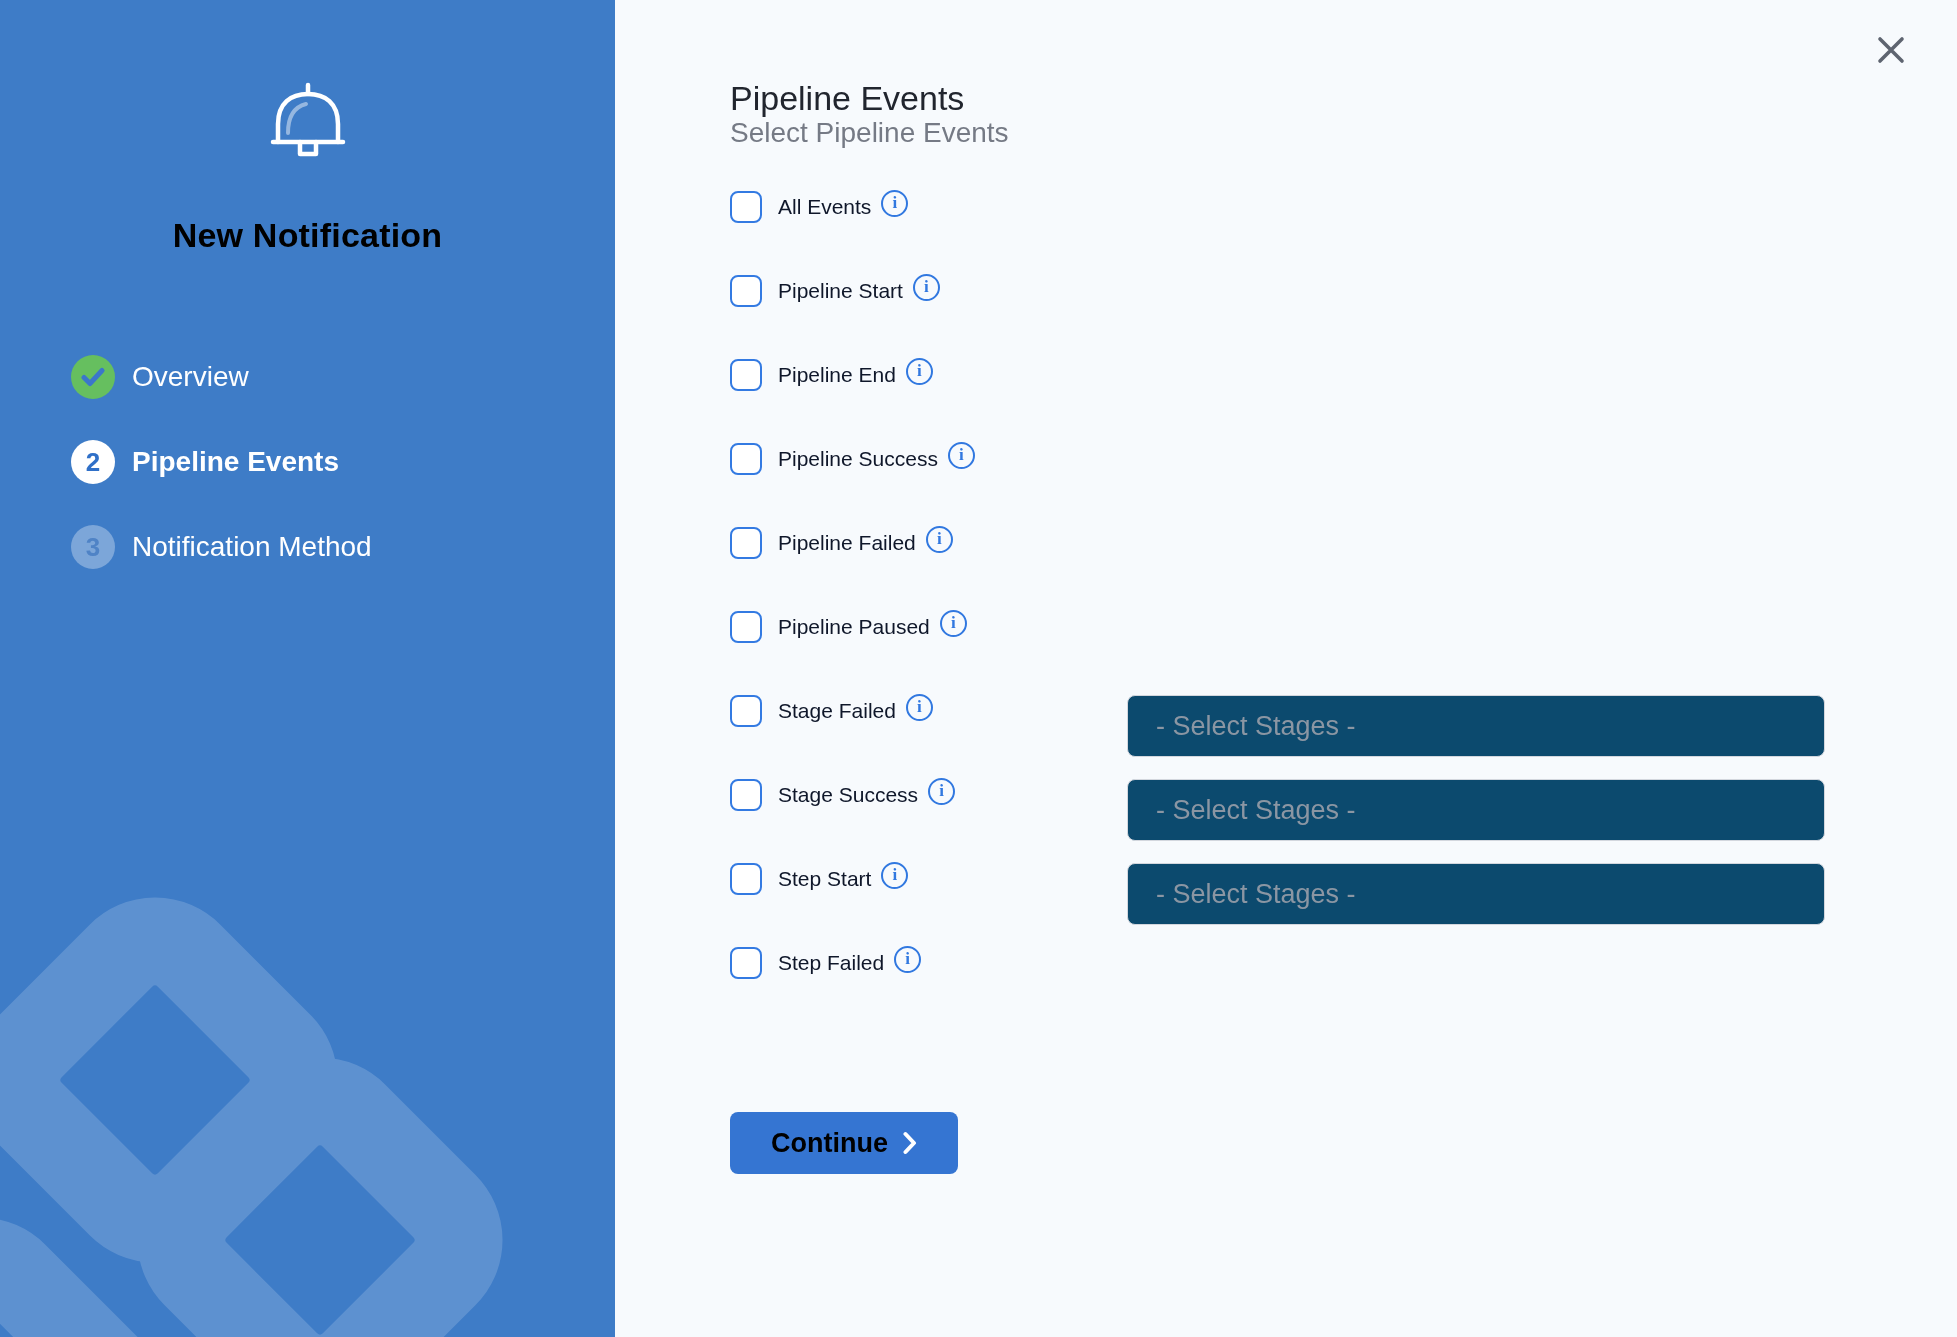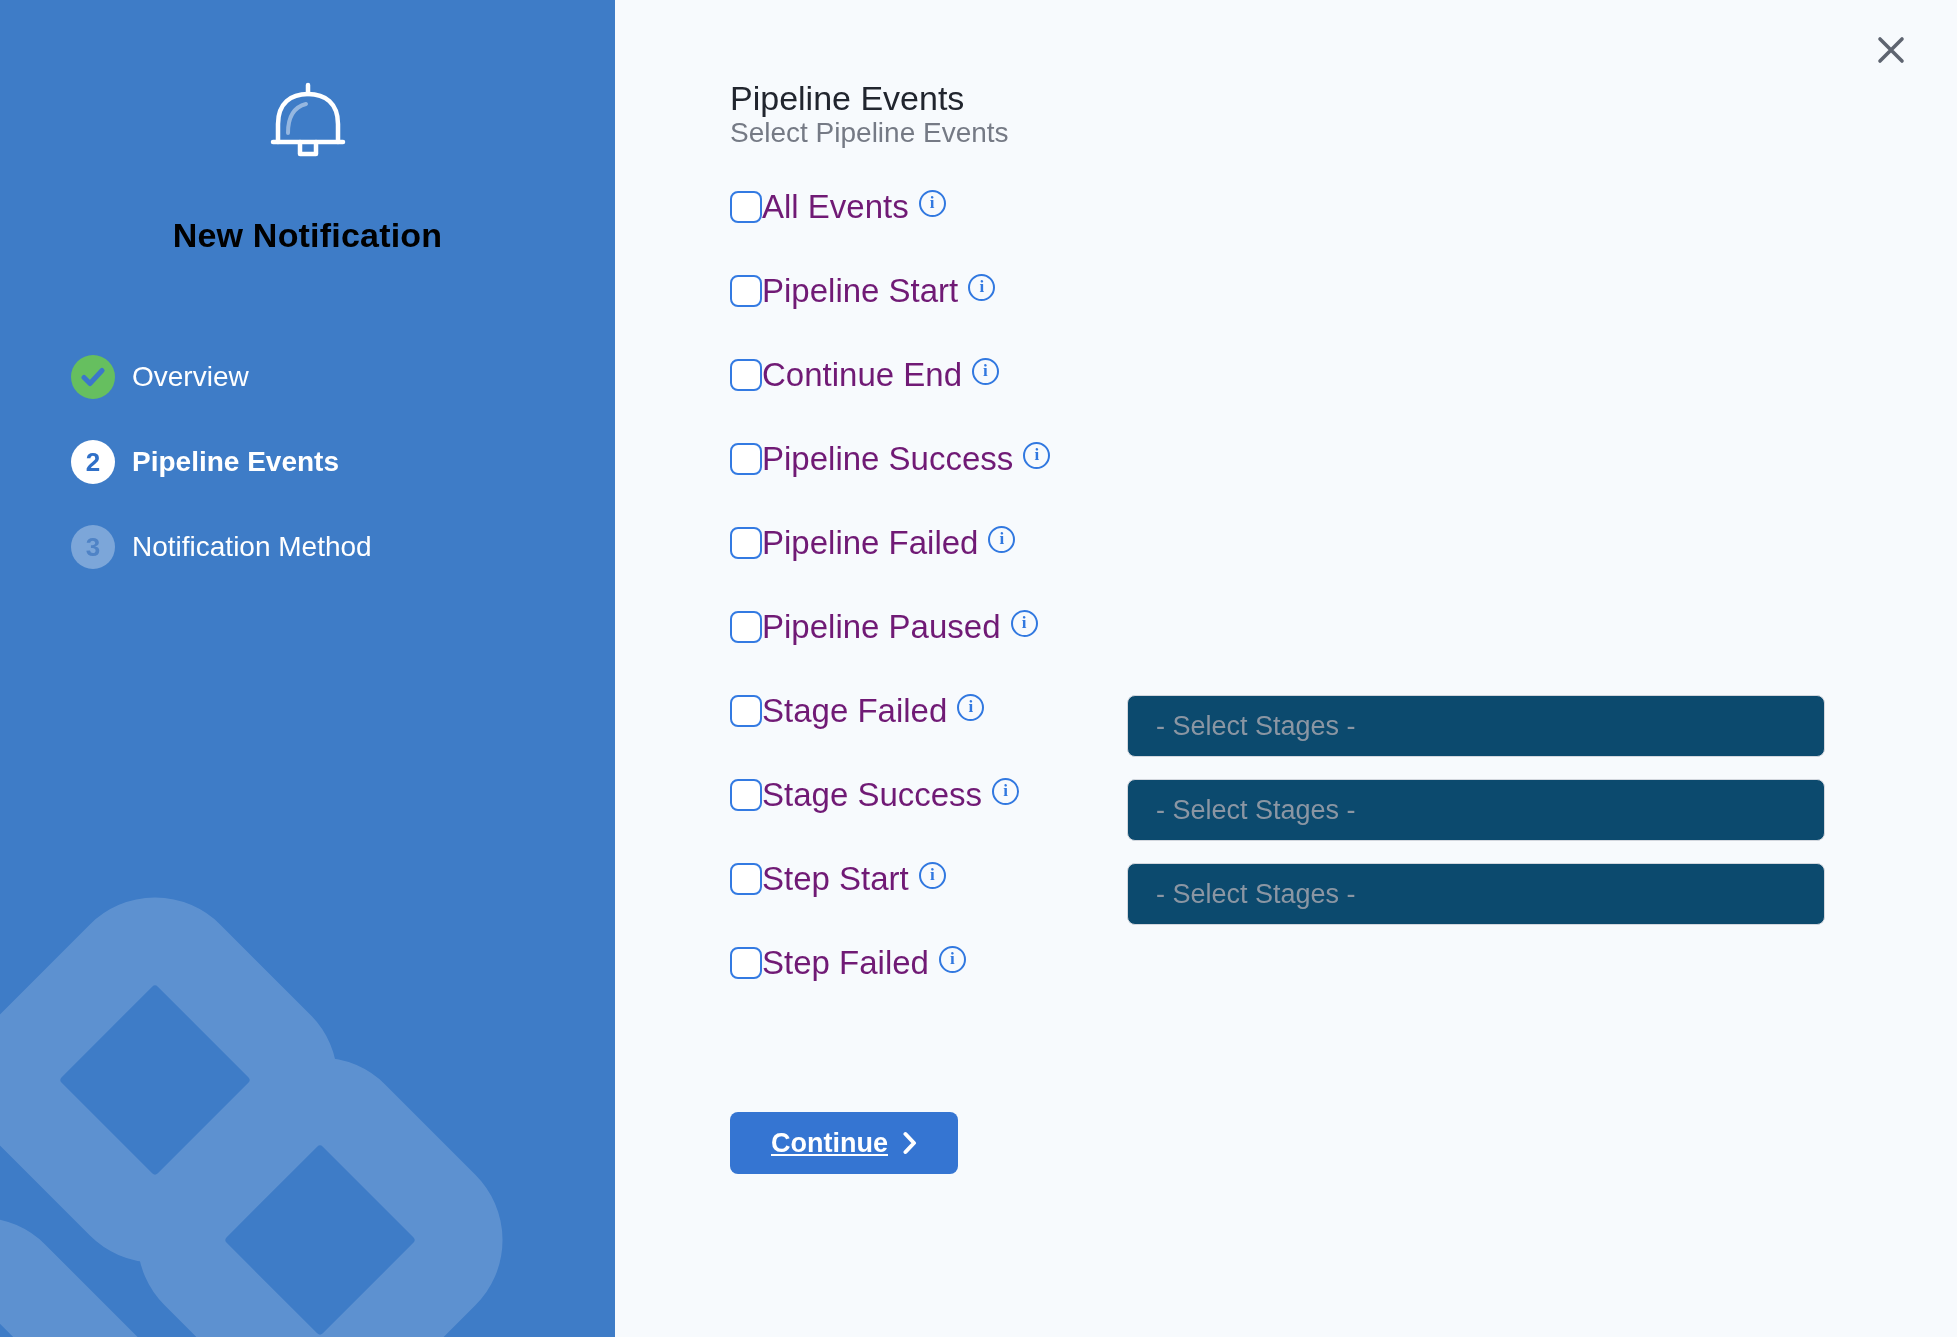--- a/index.html
+++ b/index.html
@@ -43,40 +43,40 @@
   }
   .panel-title { font-size:34px; font-weight:500; color:#21252e; line-height:41px; }
   .panel-subtitle { font-size:28px; color:#757a85; line-height:28px; }
 
   .events { margin-top:18px; }
   .event-row { height:84px; display:flex; align-items:center; position:relative; }
   .checkbox {
     width:32px; height:32px; border:2.5px solid #337ae2; border-radius:8px;
     background:#ffffff; flex-shrink:0; cursor:pointer;
   }
-  .event-label { font-size:33px; color:#701a75; }
+  .event-label { margin-left:16px; font-size:21px; color:#0f172a; }
   .info-icon {
     width:27px; height:27px; margin-left:10px; border:2px solid #3178e0;
     border-radius:50%; color:#3178e0; font-size:17px; font-weight:bold;
     display:inline-flex; align-items:center; justify-content:center;
     transform:translateY(-4px); cursor:pointer; flex-shrink:0;
     font-family:"Liberation Serif","DejaVu Serif",serif;
   }
   .stage-select {
     position:absolute; left:397px; top:26px; width:698px; height:62px;
     background:#0c4a6e; border:1.5px solid #d3d7de; border-radius:8px;
     display:flex; align-items:center; padding-left:28px;
     font-size:27px; color:#8b96a3; cursor:default;
   }
 
   .continue-btn {
     margin-top:107px; width:228px; height:62px; background:#3575d2;
-    border:none; border-radius:8px; color:#ffffff; font-size:27px; font-weight:bold;
+    border:none; border-radius:8px; color:#000000; font-size:27px; font-weight:bold;
     display:flex; align-items:center; justify-content:center; gap:15px;
-    cursor:pointer; font-family:inherit;text-decoration:underline;
+    cursor:pointer; font-family:inherit;
   }
 </style>
 </head>
 <body>
 
 <div class="app">
 
   <aside class="sidebar">
     <svg class="watermark" width="760" height="560" viewBox="0 0 760 560">
       <g opacity="0.16" stroke="#ffffff" stroke-width="88" fill="none">
@@ -136,21 +136,21 @@
           <span class="event-label">All Events</span>
           <span class="info-icon">i</span>
         </div>
         <div class="event-row">
           <span class="checkbox" role="checkbox" aria-checked="false"></span>
           <span class="event-label">Pipeline Start</span>
           <span class="info-icon">i</span>
         </div>
         <div class="event-row">
           <span class="checkbox" role="checkbox" aria-checked="false"></span>
-          <span class="event-label">Continue End</span>
+          <span class="event-label">Pipeline End</span>
           <span class="info-icon">i</span>
         </div>
         <div class="event-row">
           <span class="checkbox" role="checkbox" aria-checked="false"></span>
           <span class="event-label">Pipeline Success</span>
           <span class="info-icon">i</span>
         </div>
         <div class="event-row">
           <span class="checkbox" role="checkbox" aria-checked="false"></span>
           <span class="event-label">Pipeline Failed</span>

